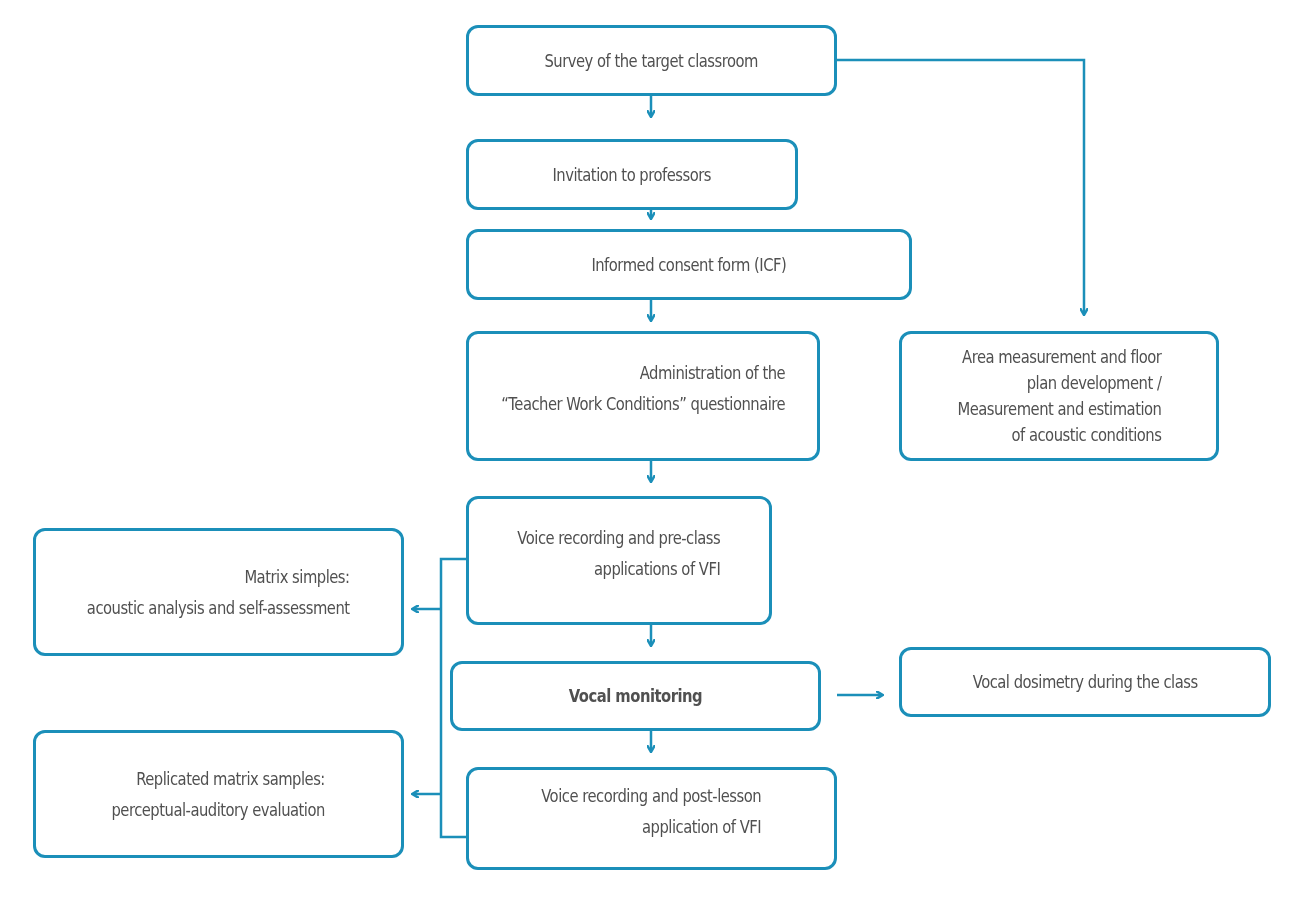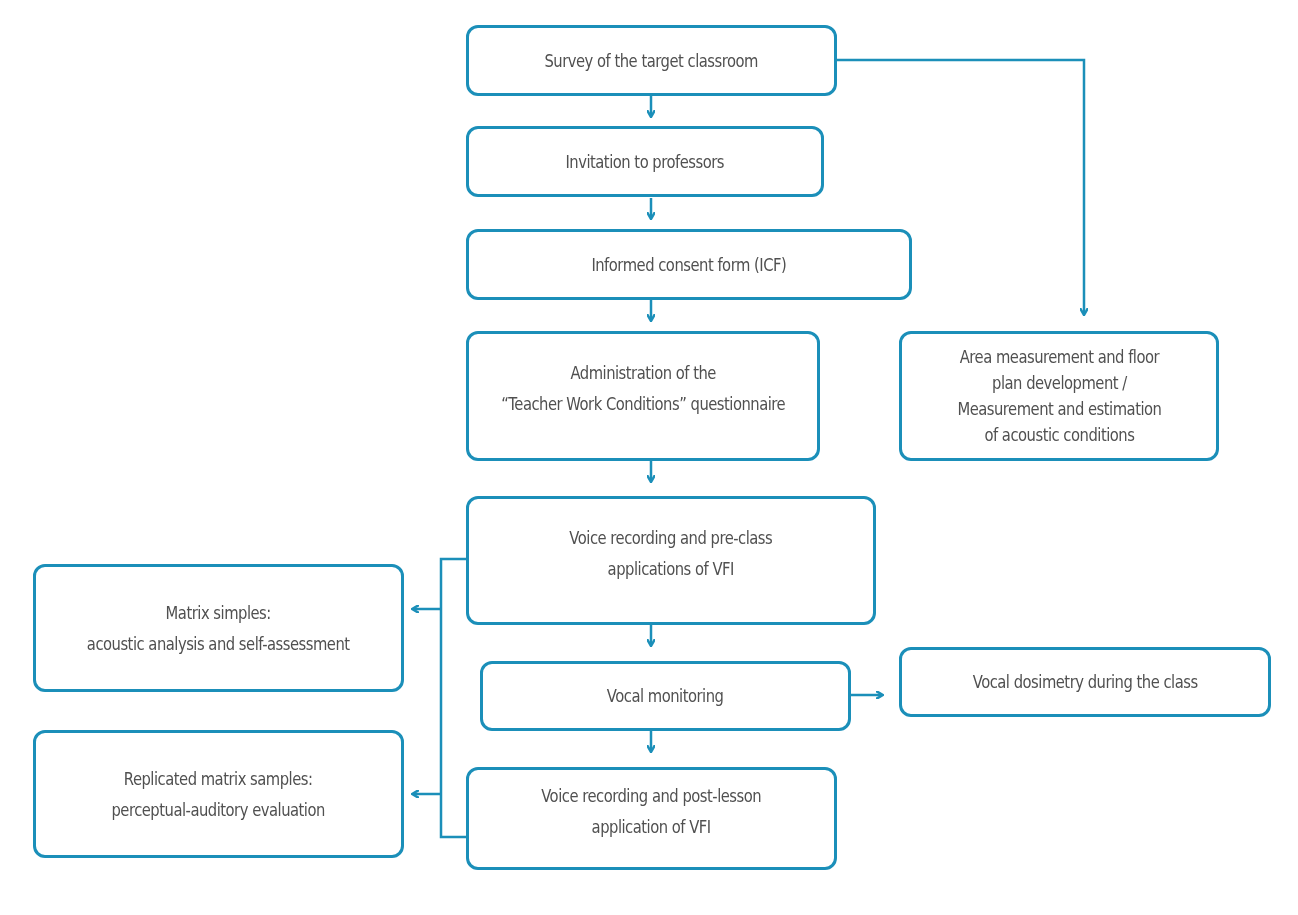--- a/index.html
+++ b/index.html
@@ -1,21 +1,21 @@
 <!DOCTYPE html>
 <html><head>
 <meta charset="utf-8">
 <style>
   html, body { margin: 0; padding: 0; background: #ffffff; }
   body { width: 1298px; height: 915px; position: relative; overflow: hidden;
          font-family: "DejaVu Sans", sans-serif; }
   .box {
     position: absolute; box-sizing: border-box;
     border: 3px solid #1b8fb9; border-radius: 12px; background: #fff;
-    display: flex; align-items: center; justify-content: center; text-align: center;
+    display: flex; align-items: center; justify-content: center; text-align: right;
     color: #505050; font-size: 18px; line-height: 26px; letter-spacing: -0.6px;
     transform-origin: center;
   }
   .box span { display: block; white-space: pre-line; transform: scaleX(0.82); }
   svg.conn { position: absolute; left: 0; top: 0; width: 1298px; height: 915px; pointer-events: none; }
 </style>
 </head>
 <body>
 
 <svg class="conn" xmlns="http://www.w3.org/2000/svg">
@@ -35,52 +35,52 @@
     <line x1="837" y1="695" x2="882" y2="695" marker-end="url(#ah)"></line>
     <polyline points="466,559 441,559 441,837 466,837"></polyline>
     <line x1="441" y1="609" x2="413" y2="609" marker-end="url(#ah)"></line>
     <line x1="441" y1="794" x2="413" y2="794" marker-end="url(#ah)"></line>
   </g>
 </svg>
 
 <div class="box" style="left:466px;top:25px;width:371px;height:71px;">
     <span>Survey of the target classroom</span>
   </div>
-<div class="box" style="left:466px;top:126px;width:358px;height:71px;">
+<div class="box" style="left:466px;top:139px;width:332px;height:71px;">
     <span>Invitation to professors</span>
   </div>
 <div class="box" style="left:466px;top:229px;width:446px;height:71px;">
     <span>Informed consent form (ICF)</span>
   </div>
 <div class="box" style="left:466px;top:331px;width:354px;height:130px;">
     <span style="line-height:31px;margin-top:-16px;">Administration of the
 “Teacher Work Conditions” questionnaire</span>
   </div>
-<div class="box" style="left:466px;top:496px;width:410px;height:129px;">
+<div class="box" style="left:466px;top:496px;width:306px;height:129px;">
     <span style="line-height:31px;margin-top:-16px;">Voice recording and pre-class
 applications of VFI</span>
   </div>
-<div class="box" style="left:480px;top:661px;width:371px;height:70px;">
+<div class="box" style="left:450px;top:661px;width:371px;height:70px;font-weight:bold;">
     <span>Vocal monitoring</span>
   </div>
 <div class="box" style="left:466px;top:767px;width:371px;height:103px;">
     <span style="line-height:31px;margin-top:-16px;">Voice recording and post-lesson
 application of VFI</span>
   </div>
 
 <div class="box" style="left:899px;top:331px;width:320px;height:130px;">
     <span style="line-height:26px;">Area measurement and floor
 plan development /
 Measurement and estimation
 of acoustic conditions</span>
   </div>
 <div class="box" style="left:899px;top:647px;width:372px;height:70px;">
     <span>Vocal dosimetry during the class</span>
   </div>
 
-<div class="box" style="left:33px;top:564px;width:371px;height:128px;">
+<div class="box" style="left:33px;top:528px;width:371px;height:128px;">
     <span style="line-height:31px;">Matrix simples:
 acoustic analysis and self-assessment</span>
   </div>
 <div class="box" style="left:33px;top:730px;width:371px;height:128px;">
     <span style="line-height:31px;">Replicated matrix samples:
 perceptual-auditory evaluation</span>
   </div>
 
 </body></html>

